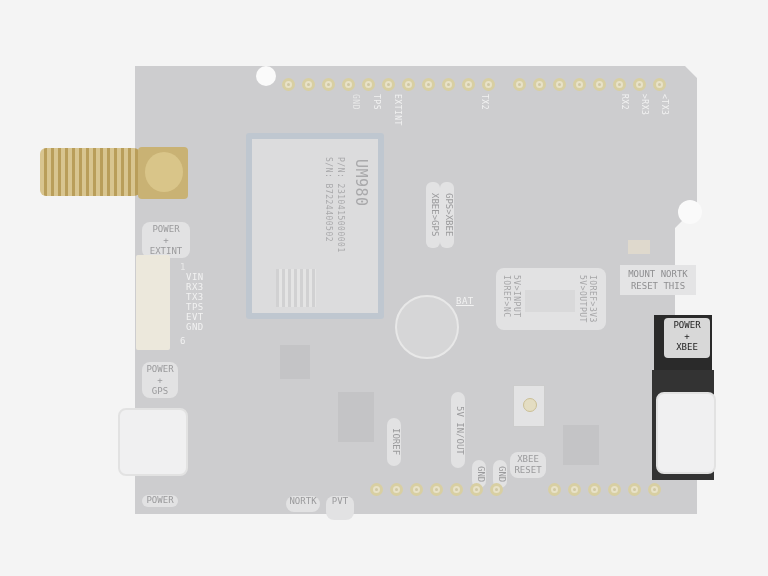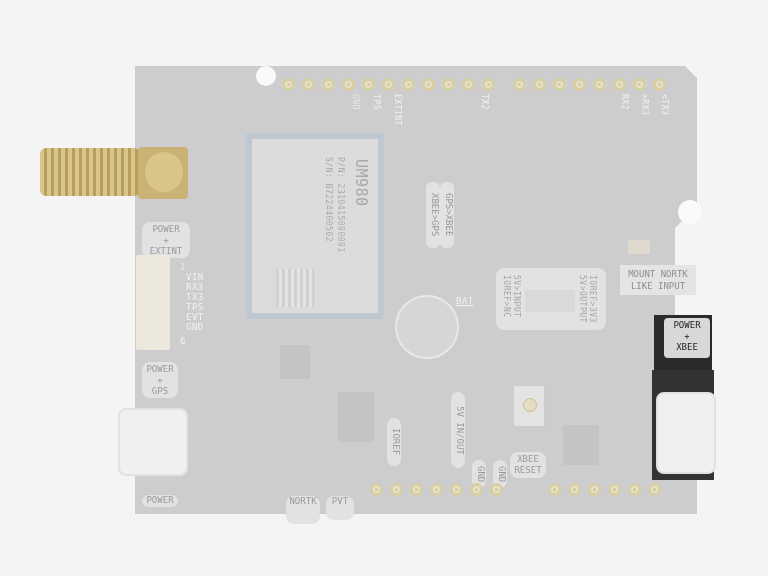--- a/index.html
+++ b/index.html
@@ -95,21 +95,21 @@
 
 <div class="bubble" style="left:496px;top:268px;width:110px;height:62px;"></div>
 <div class="silk vert" style="left:502px;top:275px;color:#a6a6a8;font-size:8px;">IOREF&gt;NC</div>
 <div class="silk vert" style="left:512px;top:275px;color:#a6a6a8;font-size:8px;">5V&gt;INPUT</div>
 <div class="silk vert" style="left:588px;top:275px;color:#a6a6a8;font-size:8px;">IOREF&gt;3V3</div>
 <div class="silk vert" style="left:578px;top:275px;color:#a6a6a8;font-size:8px;">5V&gt;OUTPUT</div>
 <div class="chip" style="left:525px;top:290px;width:50px;height:22px;background:#d9d9da;"></div>
 
 <div class="note">
   <div>MOUNT NORTK</div>
-  <div>LIKE INPUT</div>
+  <div>RESET THIS</div>
 </div>
 <div class="chip" style="left:628px;top:240px;width:22px;height:14px;background:#dfd9cd;"></div>
 
 <div class="chip" style="left:280px;top:345px;width:30px;height:34px;"></div>
 <div class="chip" style="left:338px;top:392px;width:36px;height:50px;"></div>
 <div class="chip" style="left:563px;top:425px;width:36px;height:40px;"></div>
 
 <div class="btn">
     <div class="btn-cap"></div>
   </div>
@@ -117,21 +117,21 @@
   <div>XBEE</div>
   <div>RESET</div>
 </div>
 
 <div class="bubble vert" style="left:387px;top:418px;width:14px;height:48px;">IOREF</div>
 <div class="bubble vert" style="left:451px;top:392px;width:14px;height:76px;">5V IN/OUT</div>
 <div class="bubble vert" style="left:472px;top:460px;width:14px;height:28px;">GND</div>
 <div class="bubble vert" style="left:493px;top:460px;width:14px;height:28px;">GND</div>
 
 <div class="bubble" style="left:142px;top:495px;width:36px;height:12px;">POWER</div>
-<div class="bubble" style="left:286px;top:496px;width:34px;height:28px;">NORTK</div>
+<div class="bubble" style="left:286px;top:496px;width:34px;height:16px;">NORTK</div>
 <div class="bubble" style="left:326px;top:496px;width:28px;height:24px;">PVT</div>
 
 <div class="xbee-badge"></div>
 <div class="xbee-label">
   <div>POWER</div>
   <div>+</div>
   <div>XBEE</div>
 </div>
 <div class="usbc-dark"></div>
 <div class="usbc" style="left:656px;top:392px;width:56px;height:78px;"></div>

